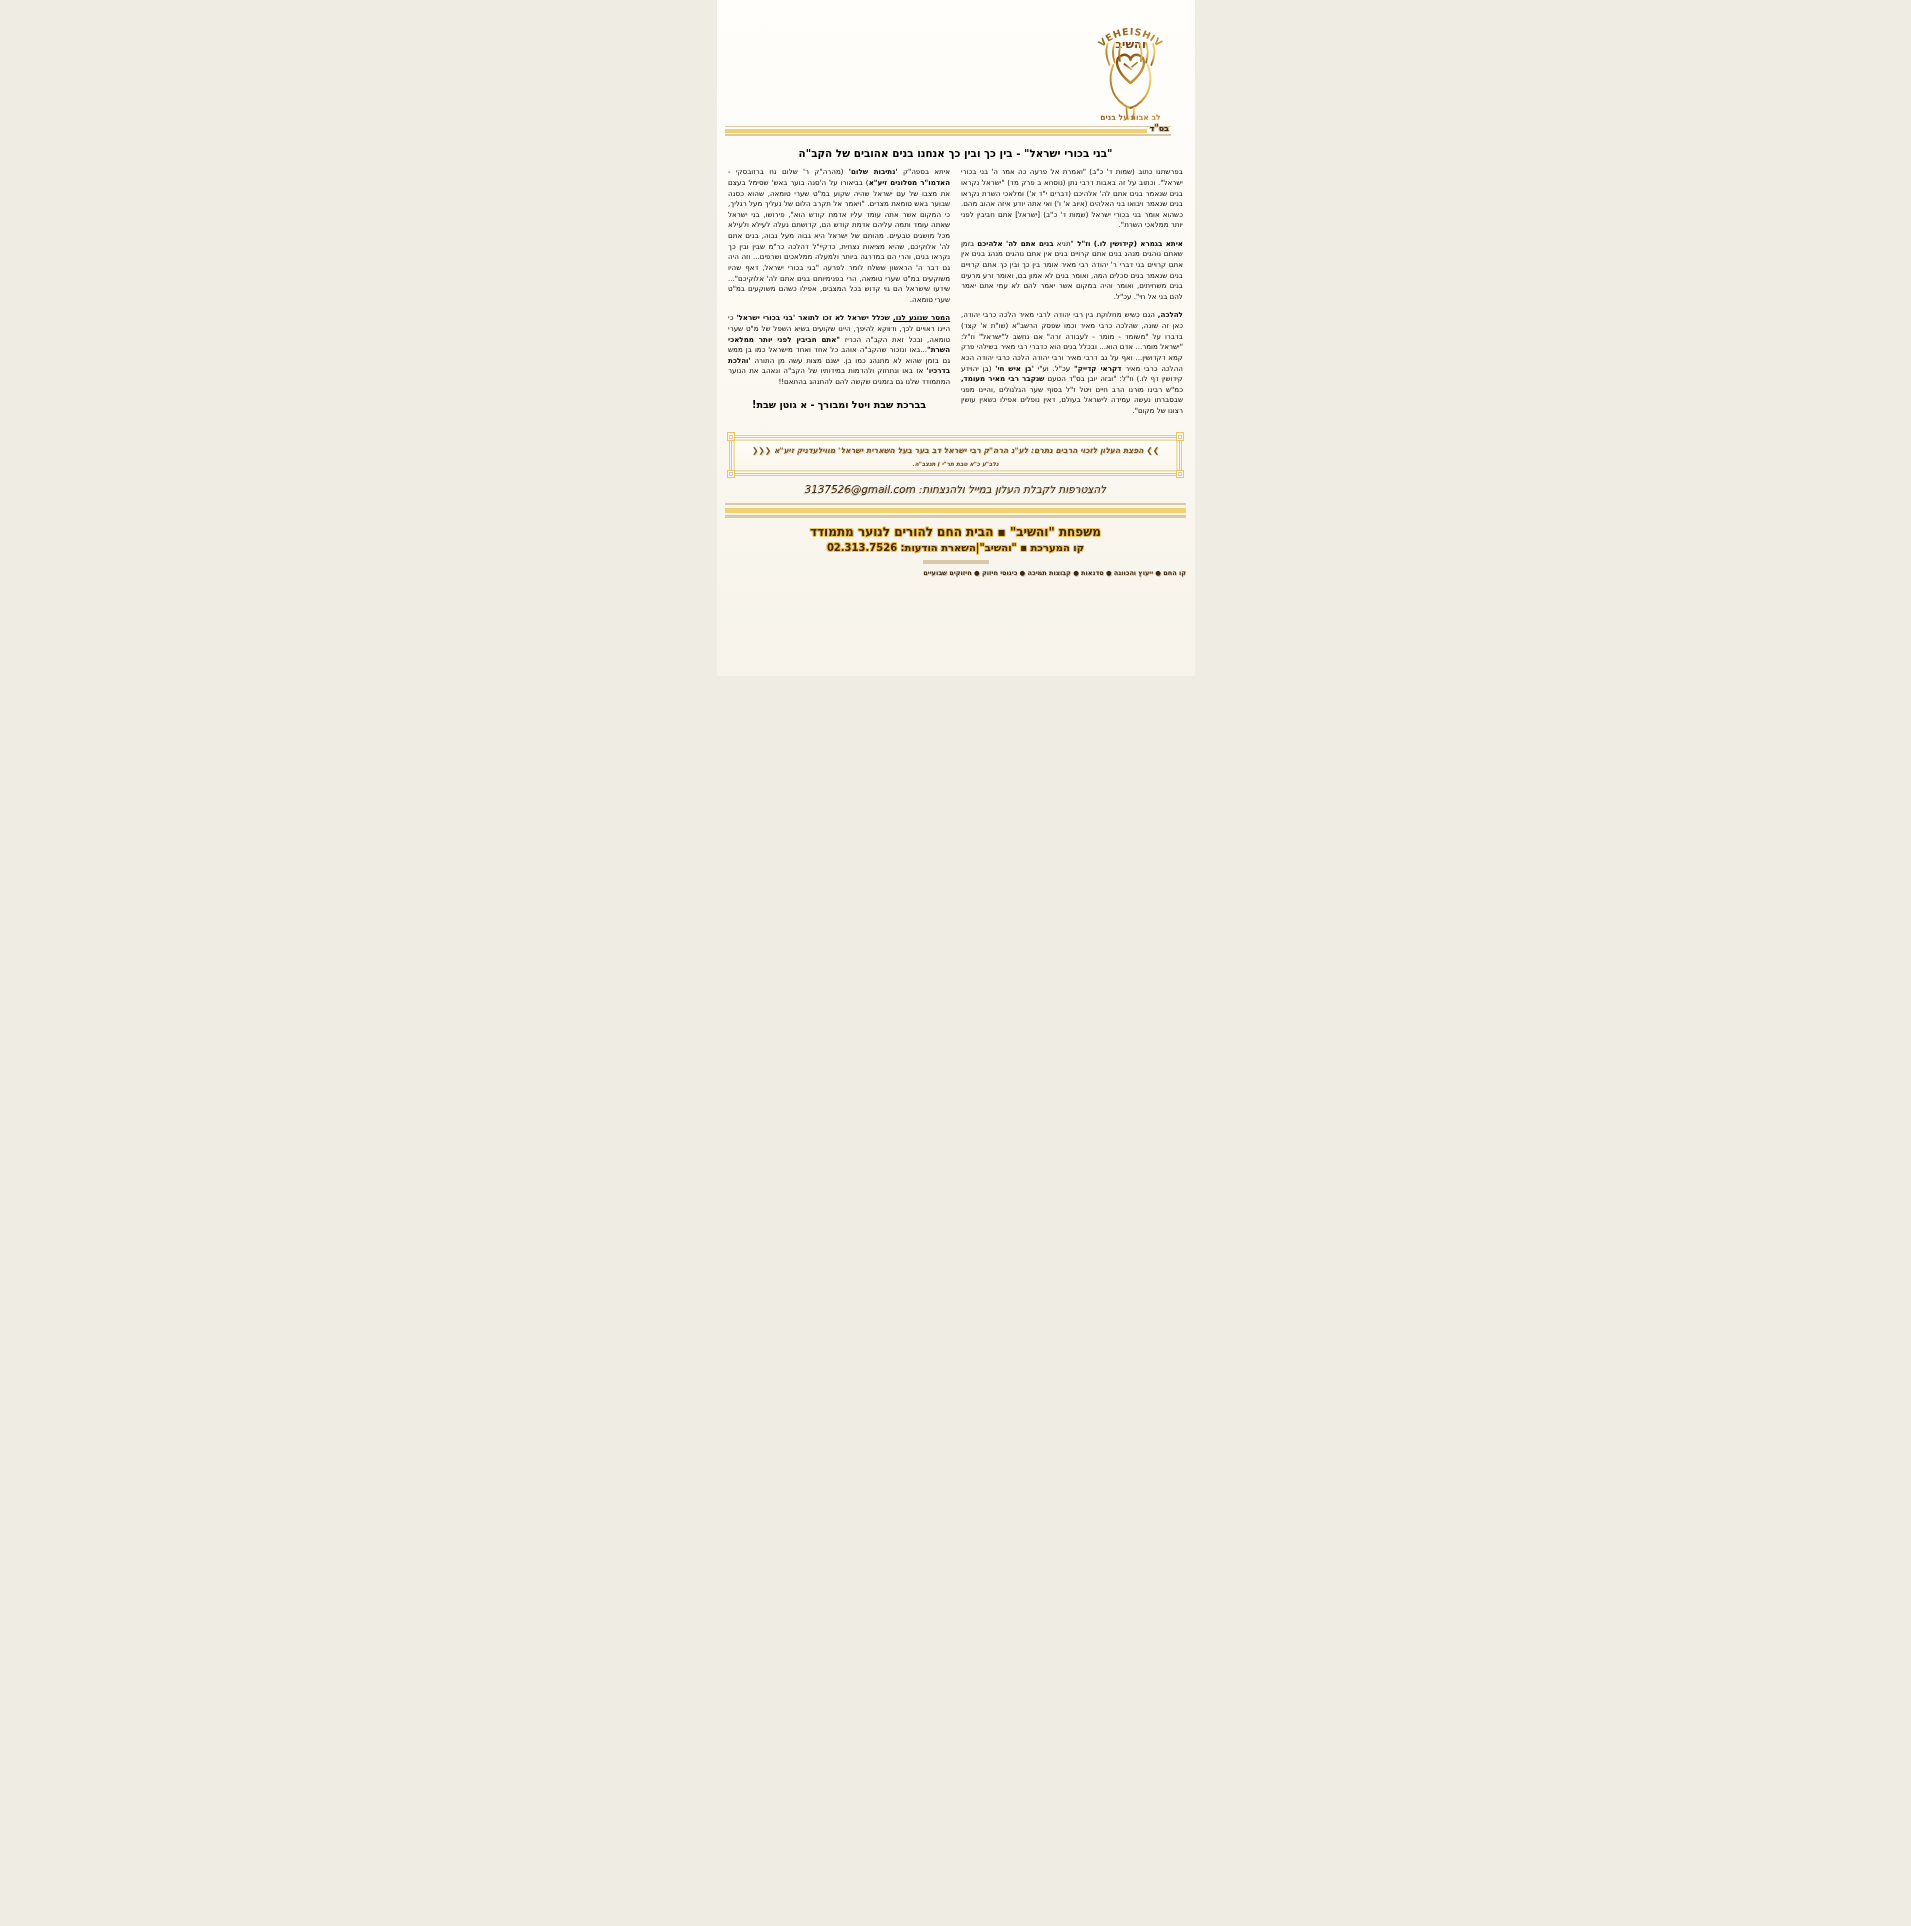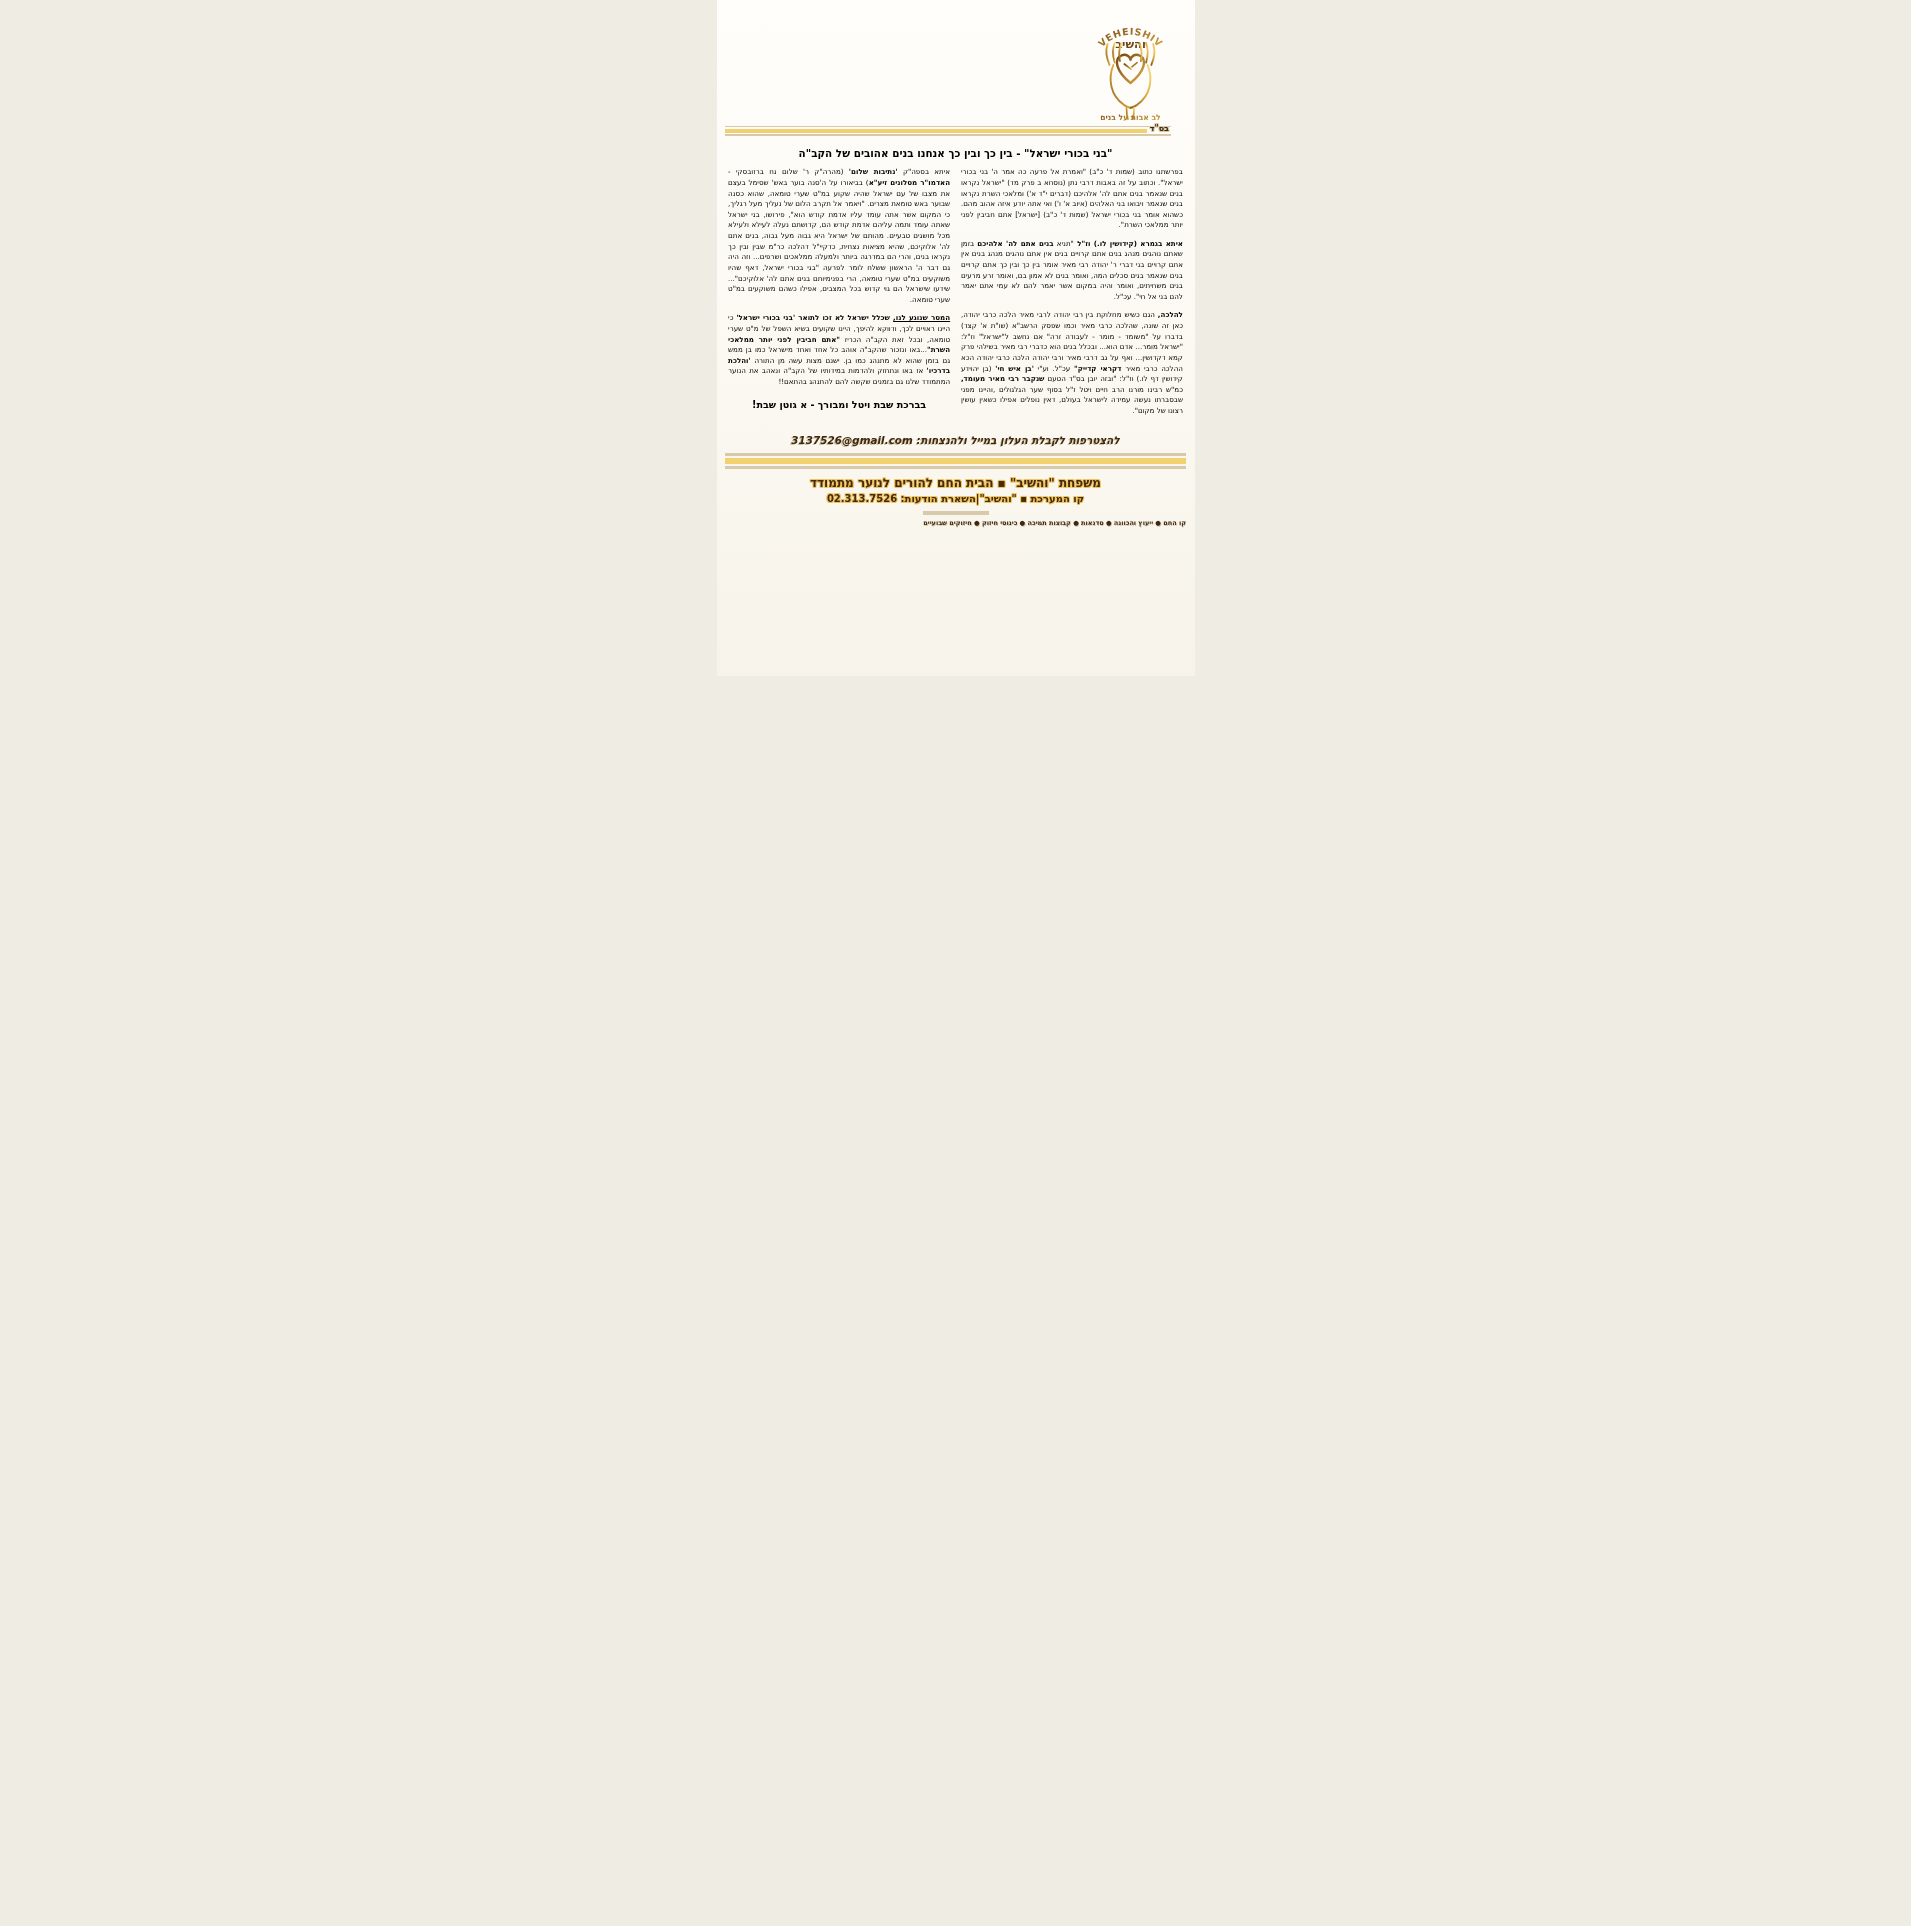--- a/index.html
+++ b/index.html
@@ -56,21 +56,21 @@
     border:1.5px solid var(--gold);outline:0.8px solid var(--tan);outline-offset:1.5px;
     box-shadow:inset 0 0 0 1.5px #fdfbf6,inset 0 0 0 2.7px #e7d194;
     background:linear-gradient(180deg,#fffdf8,#faf6ec);
   }
   .corner{position:absolute;width:8.5px;height:8.5px;background:#fdfbf6;border:1.2px solid var(--gold);box-sizing:border-box;}
   .corner::after{content:"";position:absolute;inset:1.2px;border:0.8px solid var(--tan);}
   .c-tl{top:-5.4px;left:-5.4px}.c-tr{top:-5.4px;right:-5.4px}.c-bl{bottom:-5.4px;left:-5.4px}.c-br{bottom:-5.4px;right:-5.4px}
   .ded1{text-align:center;font-size:7.7px;font-weight:bold;font-style:italic;color:#7a5224;text-shadow:0.8px 0.8px 0 #e0d3b4;}
   .ded2{margin-top:5.4px;text-align:center;font-size:5.8px;font-weight:bold;font-style:italic;color:#7a5224;text-shadow:0.4px 0.4px 0 #e0d3b4;}
   
-  .subscribe{margin-top:9.2px;text-align:center;font-size:10.4px;font-weight:bold;font-style:italic;color:#3e2810;text-shadow:-1.2px 0.8px 0 #cfc0a0;}
+  .subscribe{margin-top:9.2px;text-align:center;font-size:10.4px;font-weight:normal;font-style:italic;color:#3e2810;text-shadow:-1.2px 0.8px 0 #cfc0a0;}
   .subscribe .email{color:inherit;text-decoration:none;unicode-bidi:embed;}
   
   .triple-rule{margin-top:7.7px;}
   .tr-thin{height:2.7px;background:var(--tan);}
   .tr-gold{height:5.4px;background:var(--gold-bar);margin:2.3px 0;}
   .family{
     margin-top:7px;text-align:center;font-size:12px;font-weight:bold;color:#46290e;
     text-shadow:-0.8px -0.8px 0 var(--gold),0 -0.8px 0 var(--gold),0.8px -0.8px 0 var(--gold),
                 -0.8px 0 0 var(--gold),0.8px 0 0 var(--gold),
                 -0.8px 0.8px 0 var(--gold),0 0.8px 0 var(--gold),0.8px 0.8px 0 var(--gold);
@@ -154,20 +154,28 @@
       </div>
     <div class="col">
       <div>
           <p class="para"><span>איתא בספה"ק </span><span class="b">'נתיבות שלום'</span><span> (מהרה"ק ר' שלום נח ברזובסקי - </span><span class="b">האדמו"ר מסלונים זיע"א</span><span>) בביאורו על ה'סנה בוער באש' שסימל בעצם את מצבו של עם ישראל שהיה שקוע במ"ט שערי טומאה, שהוא כסנה שבוער באש טומאת מצרים. "ויאמר אל תקרב הלום של נעליך מעל רגליך, כי המקום אשר אתה עומד עליו אדמת קודש הוא", פירושו, בני ישראל שאתה עומד ותמה עליהם אדמת קודש הם, קדושתם נעלה לעילא ולעילא מכל מושגים טבעיים. מהותם של ישראל היא גבוה מעל גבוה, בנים אתם לה' אלוקיכם, שהיא מציאות נצחית, כדקיי"ל דהלכה כר"מ שבין ובין כך נקראו בנים, והרי הם במדרגה ביותר ולמעלה ממלאכים ושרפים... וזה היה גם דבר ה' הראשון ששלח לומר לפרעה "בני בכורי ישראל, דאף שהיו משוקעים במ"ט שערי טומאה, הרי בפנימיותם בנים אתם לה' אלוקיכם"... שידעו שישראל הם גוי קדוש בכל המצבים, אפילו כשהם משוקעים במ"ט שערי טומאה.</span></p>
           <p class="para"><span class="b u">המסר שנוגע לנו,</span><span class="b"> שכלל ישראל לא זכו לתואר 'בני בכורי ישראל'</span><span> כי היינו ראויים לכך, ודווקא להיפך, היינו שקועים בשיא השפל של מ"ט שערי טומאה, ובכל זאת הקב"ה הכריז </span><span class="b">"אתם חביבין לפני יותר ממלאכי השרת"</span><span>...באו ונזכור שהקב"ה אוהב כל אחד ואחד מישראל כמו בן ממש גם בזמן שהוא לא מתנהג כמו בן. ישנם מצות עשה מן התורה </span><span class="b">'והלכת בדרכיו'</span><span> אז באו ונתחזק ולהדמות במידותיו של הקב"ה ונאהב את הנוער המתמודד שלנו גם בזמנים שקשה להם להתנהג בהתאם!!</span></p>
         </div>
       <div class="closing">בברכת שבת ויטל ומבורך - א גוטן שבת!</div>
     </div>
   </div>
 
+  <div class="frame">
+    <span class="corner c-tl"></span>
+    <span class="corner c-tr"></span>
+    <span class="corner c-bl"></span>
+    <span class="corner c-br"></span>
+    <div class="ded1">❯❯ הפצת העלון לזכוי הרבים נתרם: לע"נ הרה"ק רבי ישראל דב בער בעל השארית ישראל' מווילעדניק זיע"א ❮❮❮</div>
+    <div class="ded2">נלב"ע כ"א טבת תר"י ׀ תנצב"ה.</div>
+  </div>
 
   <div class="subscribe">
     <span>להצטרפות לקבלת העלון במייל ולהנצחות:</span>
     <a class="email" dir="ltr" href="#">3137526@gmail.com</a>
   </div>
 
   <div class="triple-rule">
     <div class="tr-thin"></div>
     <div class="tr-gold"></div>
     <div class="tr-thin"></div>

